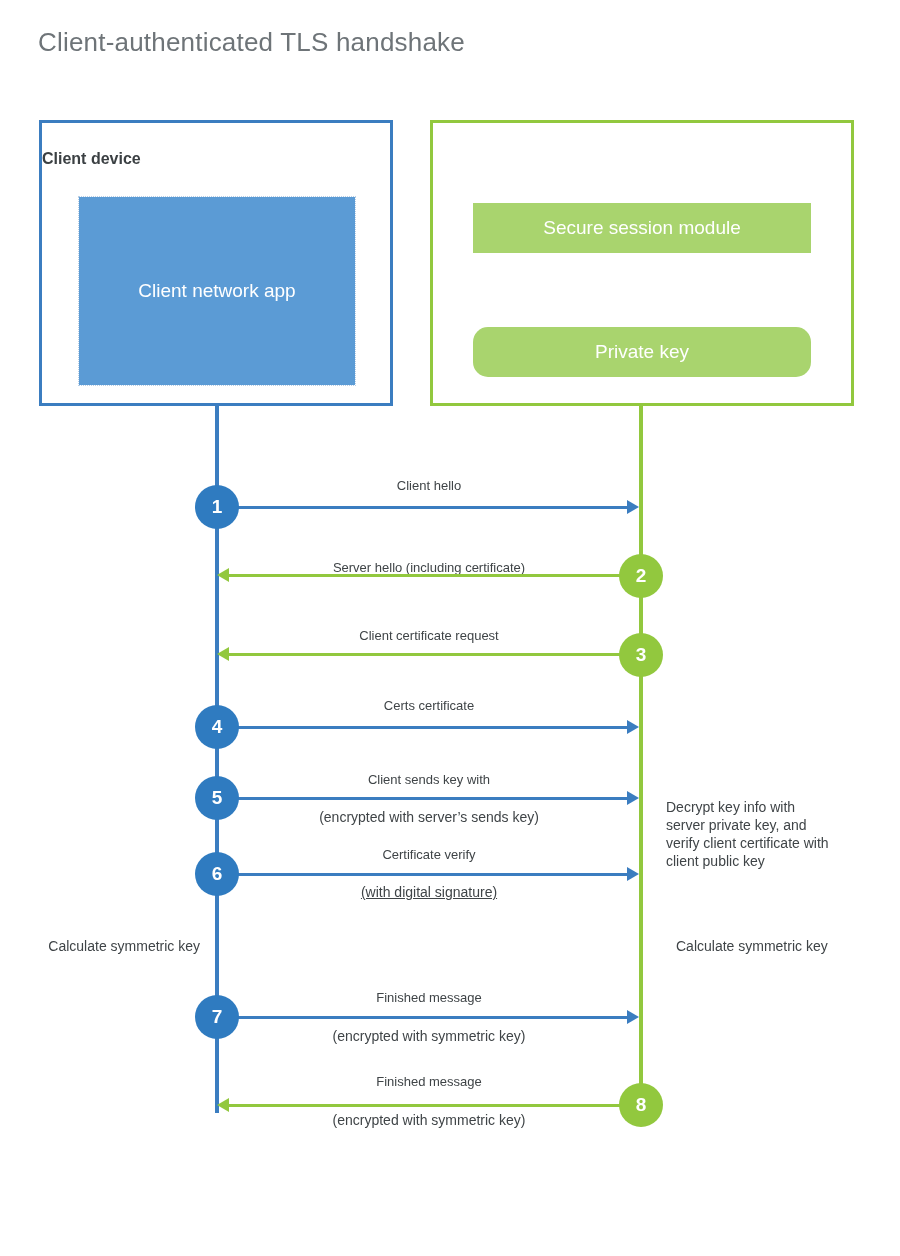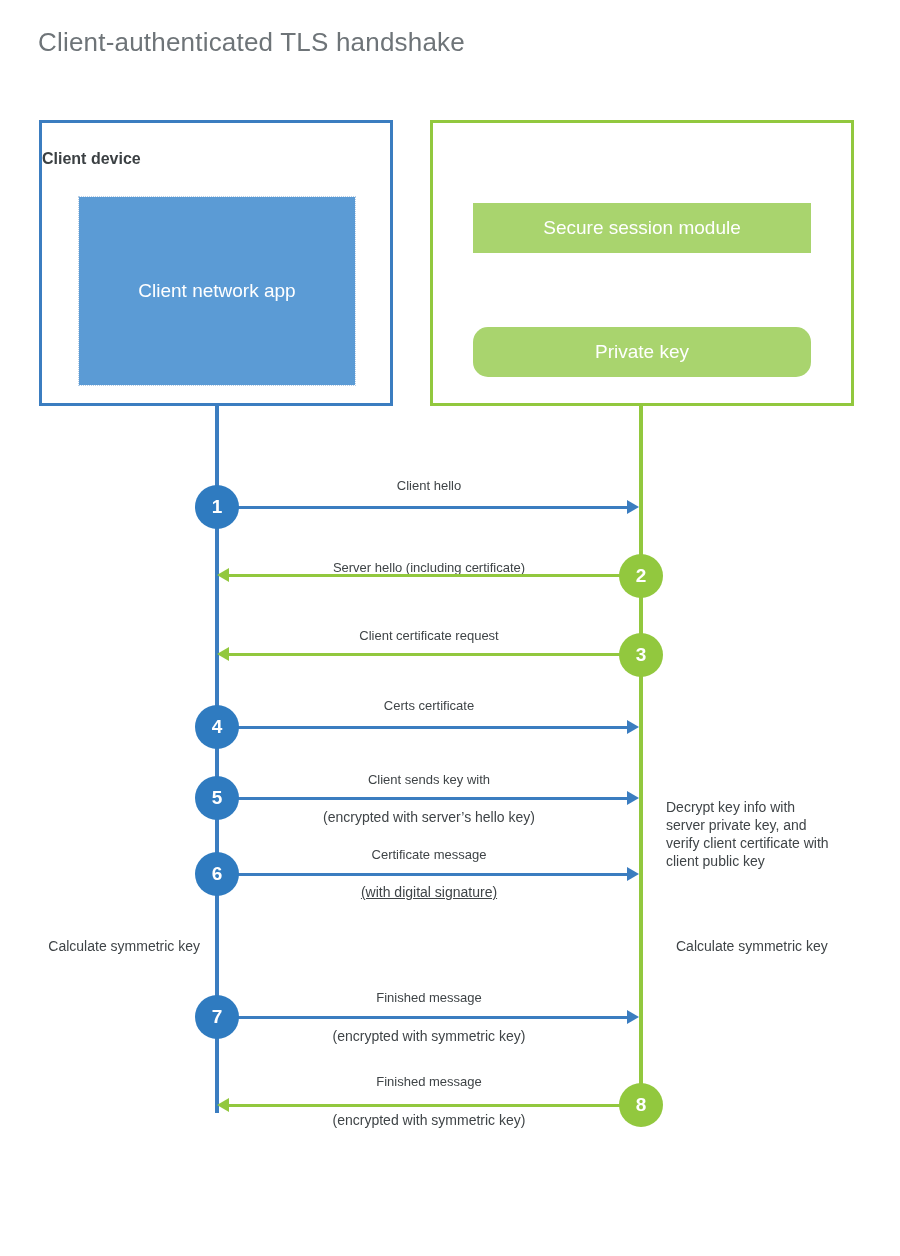--- a/index.html
+++ b/index.html
@@ -216,24 +216,24 @@
 <div class="step-circle green" style="left:619px; top:633px;">3</div>
 
 <div class="msg-label" style="left:217px; top:698px; width:424px;">Certs certificate</div>
 <div class="arrow-line blue" style="left:217px; top:726px; width:410px;"></div>
 <div class="arrow-head right blue" style="left:627px; top:720px;"></div>
 <div class="step-circle blue" style="left:195px; top:705px;">4</div>
 
 <div class="msg-label" style="left:217px; top:772px; width:424px;">Client sends key with</div>
 <div class="arrow-line blue" style="left:217px; top:797px; width:410px;"></div>
 <div class="arrow-head right blue" style="left:627px; top:791px;"></div>
-<div class="msg-sublabel" style="left:217px; top:809px; width:424px;">(encrypted with server’s hello key)</div>
+<div class="msg-sublabel" style="left:217px; top:809px; width:424px;">(encrypted with server’s sends key)</div>
 <div class="step-circle blue" style="left:195px; top:776px;">5</div>
 
-<div class="msg-label" style="left:217px; top:847px; width:424px;">Certificate message</div>
+<div class="msg-label" style="left:217px; top:847px; width:424px;">Certificate verify</div>
 <div class="arrow-line blue" style="left:217px; top:873px; width:410px;"></div>
 <div class="arrow-head right blue" style="left:627px; top:867px;"></div>
 <div class="msg-sublabel" style="left:217px; top:884px; width:424px;text-decoration:underline;">(with digital signature)</div>
 <div class="step-circle blue" style="left:195px; top:852px;">6</div>
 
 <div class="msg-label" style="left:217px; top:990px; width:424px;">Finished message</div>
 <div class="arrow-line blue" style="left:217px; top:1016px; width:410px;"></div>
 <div class="arrow-head right blue" style="left:627px; top:1010px;"></div>
 <div class="msg-sublabel" style="left:217px; top:1028px; width:424px;">(encrypted with symmetric key)</div>
 <div class="step-circle blue" style="left:195px; top:995px;">7</div>

